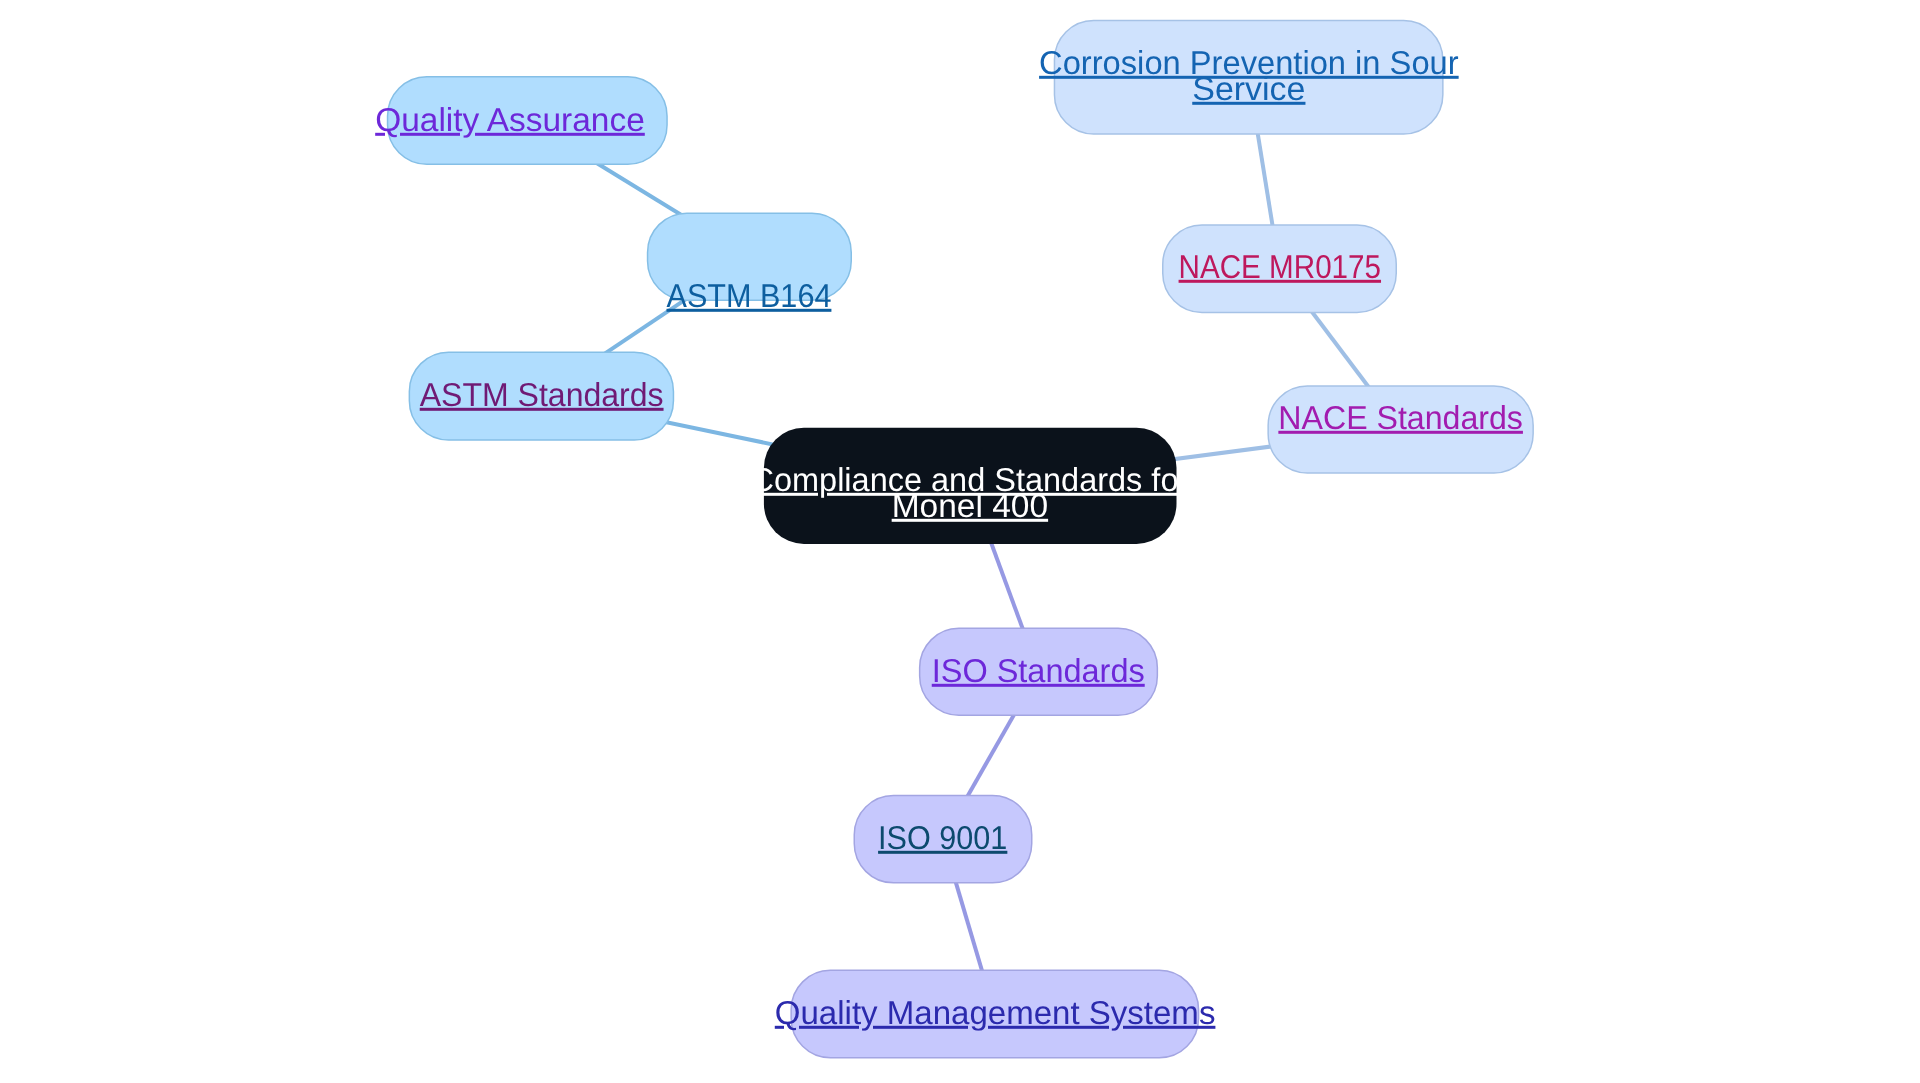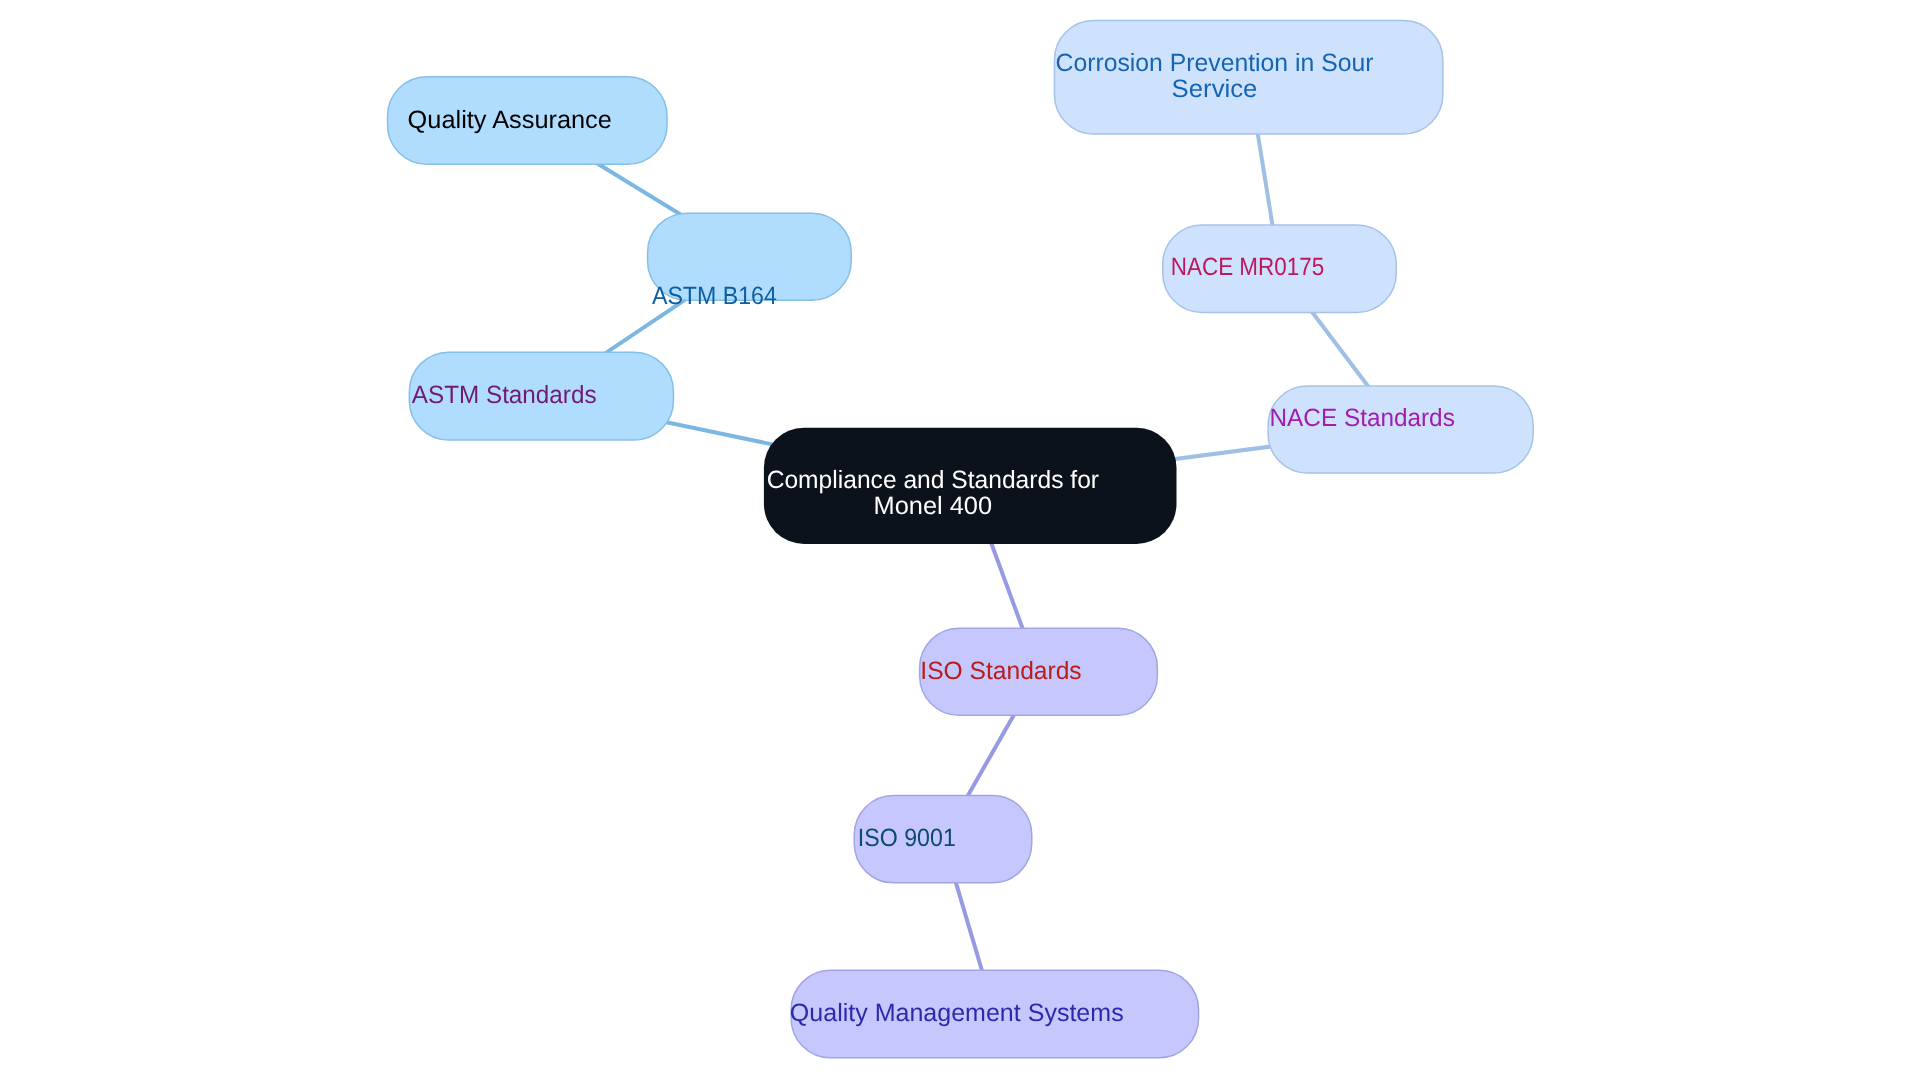--- a/index.html
+++ b/index.html
@@ -3,21 +3,21 @@
 <meta charset="utf-8">
 <title>Compliance and Standards for Monel 400 — Mindmap</title>
 <style>
   html,body{margin:0;padding:0;background:#ffffff;}
   body{width:1920px;height:1083px;overflow:hidden;
        font-family:"Liberation Sans",sans-serif;
        -webkit-font-smoothing:antialiased;text-rendering:geometricPrecision;}
   #stage{position:relative;width:1920px;height:1083px;background:#ffffff;overflow:hidden;}
   #edges{position:absolute;left:0;top:0;}
   .node{position:absolute;box-sizing:border-box;display:flex;align-items:center;
-        text-align:center;border-radius:40px;font-size:25px;}
+        justify-content:center;text-align:center;border-radius:40px;font-size:33px;text-decoration:underline;}
   .node .lbl{display:block;transform:translateY(-1.2px) translateZ(0);will-change:transform;}
   .node .ln{display:block;white-space:pre;line-height:26px;}
 </style>
 </head>
 <body>
 
 <div id="stage">
   <svg id="edges" viewBox="0 0 1920 1083" width="1920" height="1083">
       <path d="M 970.2 485.8 L 541.4000000000001 396.09999999999997" stroke="#7cb6e2" stroke-width="4" fill="none"></path>
       <path d="M 541.4000000000001 396.09999999999997 L 749.4 256.7" stroke="#7cb6e2" stroke-width="4" fill="none"></path>
@@ -33,21 +33,21 @@
       <rect x="409.35" y="352.15" width="264.1" height="87.9" rx="39.25" ry="39.25" fill="#b0ddfe" stroke="#85bfe6" stroke-width="1.5"></rect>
       <rect x="763.9" y="427.7" width="412.6" height="116.2" rx="40" ry="40" fill="#0b121b"></rect>
       <rect x="1054.45" y="20.55" width="388.4" height="113.4" rx="39.25" ry="39.25" fill="#cfe2fd" stroke="#a6c2e6" stroke-width="1.5"></rect>
       <rect x="1162.75" y="224.95" width="233.5" height="87.5" rx="39.25" ry="39.25" fill="#cfe2fd" stroke="#a6c2e6" stroke-width="1.5"></rect>
       <rect x="1268.15" y="386.05" width="265" height="87" rx="39.25" ry="39.25" fill="#cfe2fd" stroke="#a6c2e6" stroke-width="1.5"></rect>
       <rect x="919.65" y="628.35" width="237.7" height="86.9" rx="39.25" ry="39.25" fill="#c6c8fd" stroke="#a3a5e2" stroke-width="1.5"></rect>
       <rect x="854.25" y="795.45" width="177.5" height="87.4" rx="39.25" ry="39.25" fill="#c6c8fd" stroke="#a3a5e2" stroke-width="1.5"></rect>
       <rect x="791.15" y="970.35" width="407.4" height="87.4" rx="39.25" ry="39.25" fill="#c6c8fd" stroke="#a3a5e2" stroke-width="1.5"></rect>
     </svg>
   <div id="nodelayer">
-      <div class="node" style="left: 409px; top: 76px; width: 281px; height: 89px; color: #000000;">
+      <div class="node" style="left: 369px; top: 76px; width: 281px; height: 89px; color: #6d28d9;">
         <span class="lbl">
           <span class="ln" style="transform: scaleX(1.0137);">Quality Assurance</span>
         </span>
       </div>
       <div class="node" style="left: 646.8px; top: 212.4px; width: 205.2px; height: 88.6px; color: rgb(13, 94, 159); margin-top: 40px;">
         <span class="lbl">
           <span class="ln" style="transform: scaleX(0.9269);">ASTM B164</span>
         </span>
       </div>
       <div class="node" style="left: 408.6px; top: 351.4px; width: 265.6px; height: 89.4px; color: #701a75;">
@@ -70,21 +70,21 @@
       <div class="node" style="left: 1162px; top: 224.2px; width: 235px; height: 87px; color: #be185d;">
         <span class="lbl">
           <span class="ln" style="transform: scaleX(0.8974);">NACE MR0175</span>
         </span>
       </div>
       <div class="node" style="left: 1267.4px; top: 385.3px; width: 266.5px; height: 67px; color: #a21caf;">
         <span class="lbl">
           <span class="ln" style="transform: scaleX(0.9732);">NACE Standards</span>
         </span>
       </div>
-      <div class="node" style="left: 918.9px; top: 627.6px; width: 239.2px; height: 88.4px; color: #b91c1c;">
+      <div class="node" style="left: 918.9px; top: 627.6px; width: 239.2px; height: 88.4px; color: #6d28d9;">
         <span class="lbl">
           <span class="ln" style="transform: scaleX(0.9839);">ISO Standards</span>
         </span>
       </div>
       <div class="node" style="left: 853.5px; top: 794.7px; width: 179px; height: 88.9px; color: #0c4a6e;">
         <span class="lbl">
           <span class="ln" style="transform: scaleX(0.927);">ISO 9001</span>
         </span>
       </div>
       <div class="node" style="left: 790.4px; top: 969.6px; width: 408.9px; height: 88.9px; color: rgb(43, 42, 173);">

